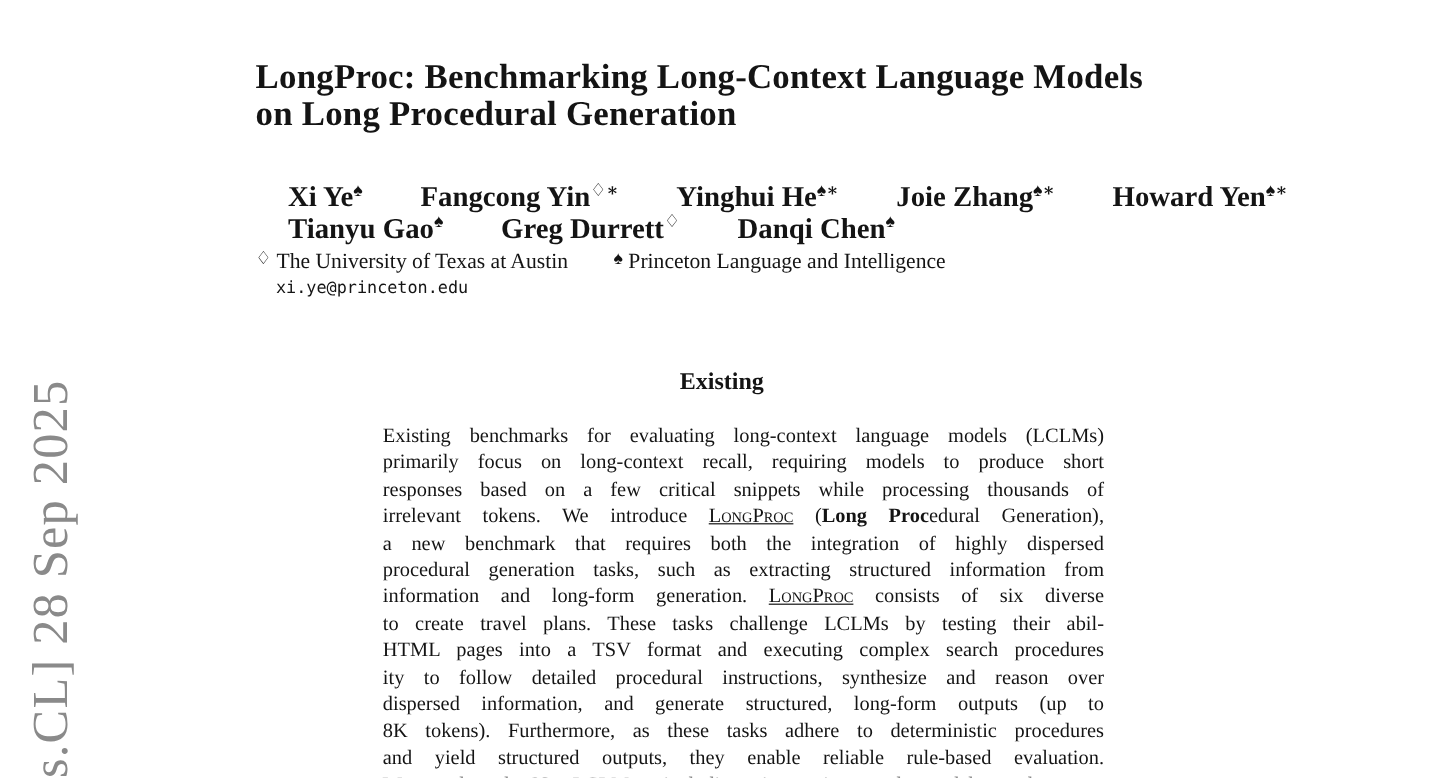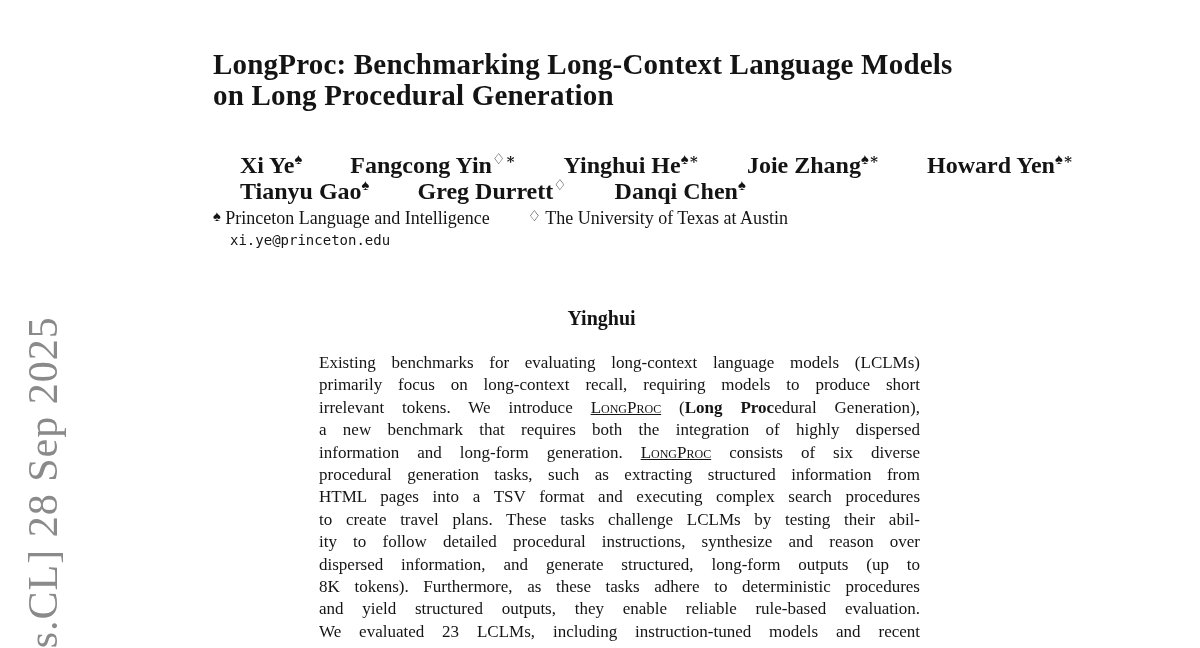--- a/index.html
+++ b/index.html
@@ -114,35 +114,36 @@
   <span class="author"><span>Howard Yen</span><sup>♠∗</sup></span>
 </div>
 
 <div class="authors-row authors-row2">
   <span class="author"><span>Tianyu Gao</span><sup>♠</sup></span>
   <span class="author"><span>Greg Durrett</span><sup>♢</sup></span>
   <span class="author"><span>Danqi Chen</span><sup>♠</sup></span>
 </div>
 
 <div class="affiliations">
+  <span><span class="affsym">♢</span> <span>The University of Texas at Austin</span></span>
   <span><span class="affsym">♠</span> <span>Princeton Language and Intelligence</span></span>
-  <span><span class="affsym">♢</span> <span>The University of Texas at Austin</span></span>
 </div>
 
 <div class="email">xi.ye@princeton.edu</div>
 
-<div class="abstract-heading">Yinghui</div>
+<div class="abstract-heading">Existing</div>
 
 <div class="abstract-body">
   <div class="abs-line"><span>Existing benchmarks for evaluating long-context language models (LCLMs)</span></div>
   <div class="abs-line"><span>primarily focus on long-context recall, requiring models to produce short</span></div>
+  <div class="abs-line"><span>responses based on a few critical snippets while processing thousands of</span></div>
   <div class="abs-line"><span>irrelevant tokens. We introduce </span><span class="seg-sc">LongProc</span><span> (</span><span class="seg-b">Long Proc</span><span>edural Generation),</span></div>
   <div class="abs-line"><span>a new benchmark that requires both the integration of highly dispersed</span></div>
+  <div class="abs-line"><span>procedural generation tasks, such as extracting structured information from</span></div>
   <div class="abs-line"><span>information and long-form generation. </span><span class="seg-sc">LongProc</span><span> consists of six diverse</span></div>
-  <div class="abs-line"><span>procedural generation tasks, such as extracting structured information from</span></div>
+  <div class="abs-line"><span>to create travel plans. These tasks challenge LCLMs by testing their abil-</span></div>
   <div class="abs-line"><span>HTML pages into a TSV format and executing complex search procedures</span></div>
-  <div class="abs-line"><span>to create travel plans. These tasks challenge LCLMs by testing their abil-</span></div>
   <div class="abs-line"><span>ity to follow detailed procedural instructions, synthesize and reason over</span></div>
   <div class="abs-line"><span>dispersed information, and generate structured, long-form outputs (up to</span></div>
   <div class="abs-line"><span>8K tokens). Furthermore, as these tasks adhere to deterministic procedures</span></div>
   <div class="abs-line"><span>and yield structured outputs, they enable reliable rule-based evaluation.</span></div>
   <div class="abs-line"><span>We evaluated 23 LCLMs, including instruction-tuned models and recent</span></div>
 </div>
 
 </body></html>

